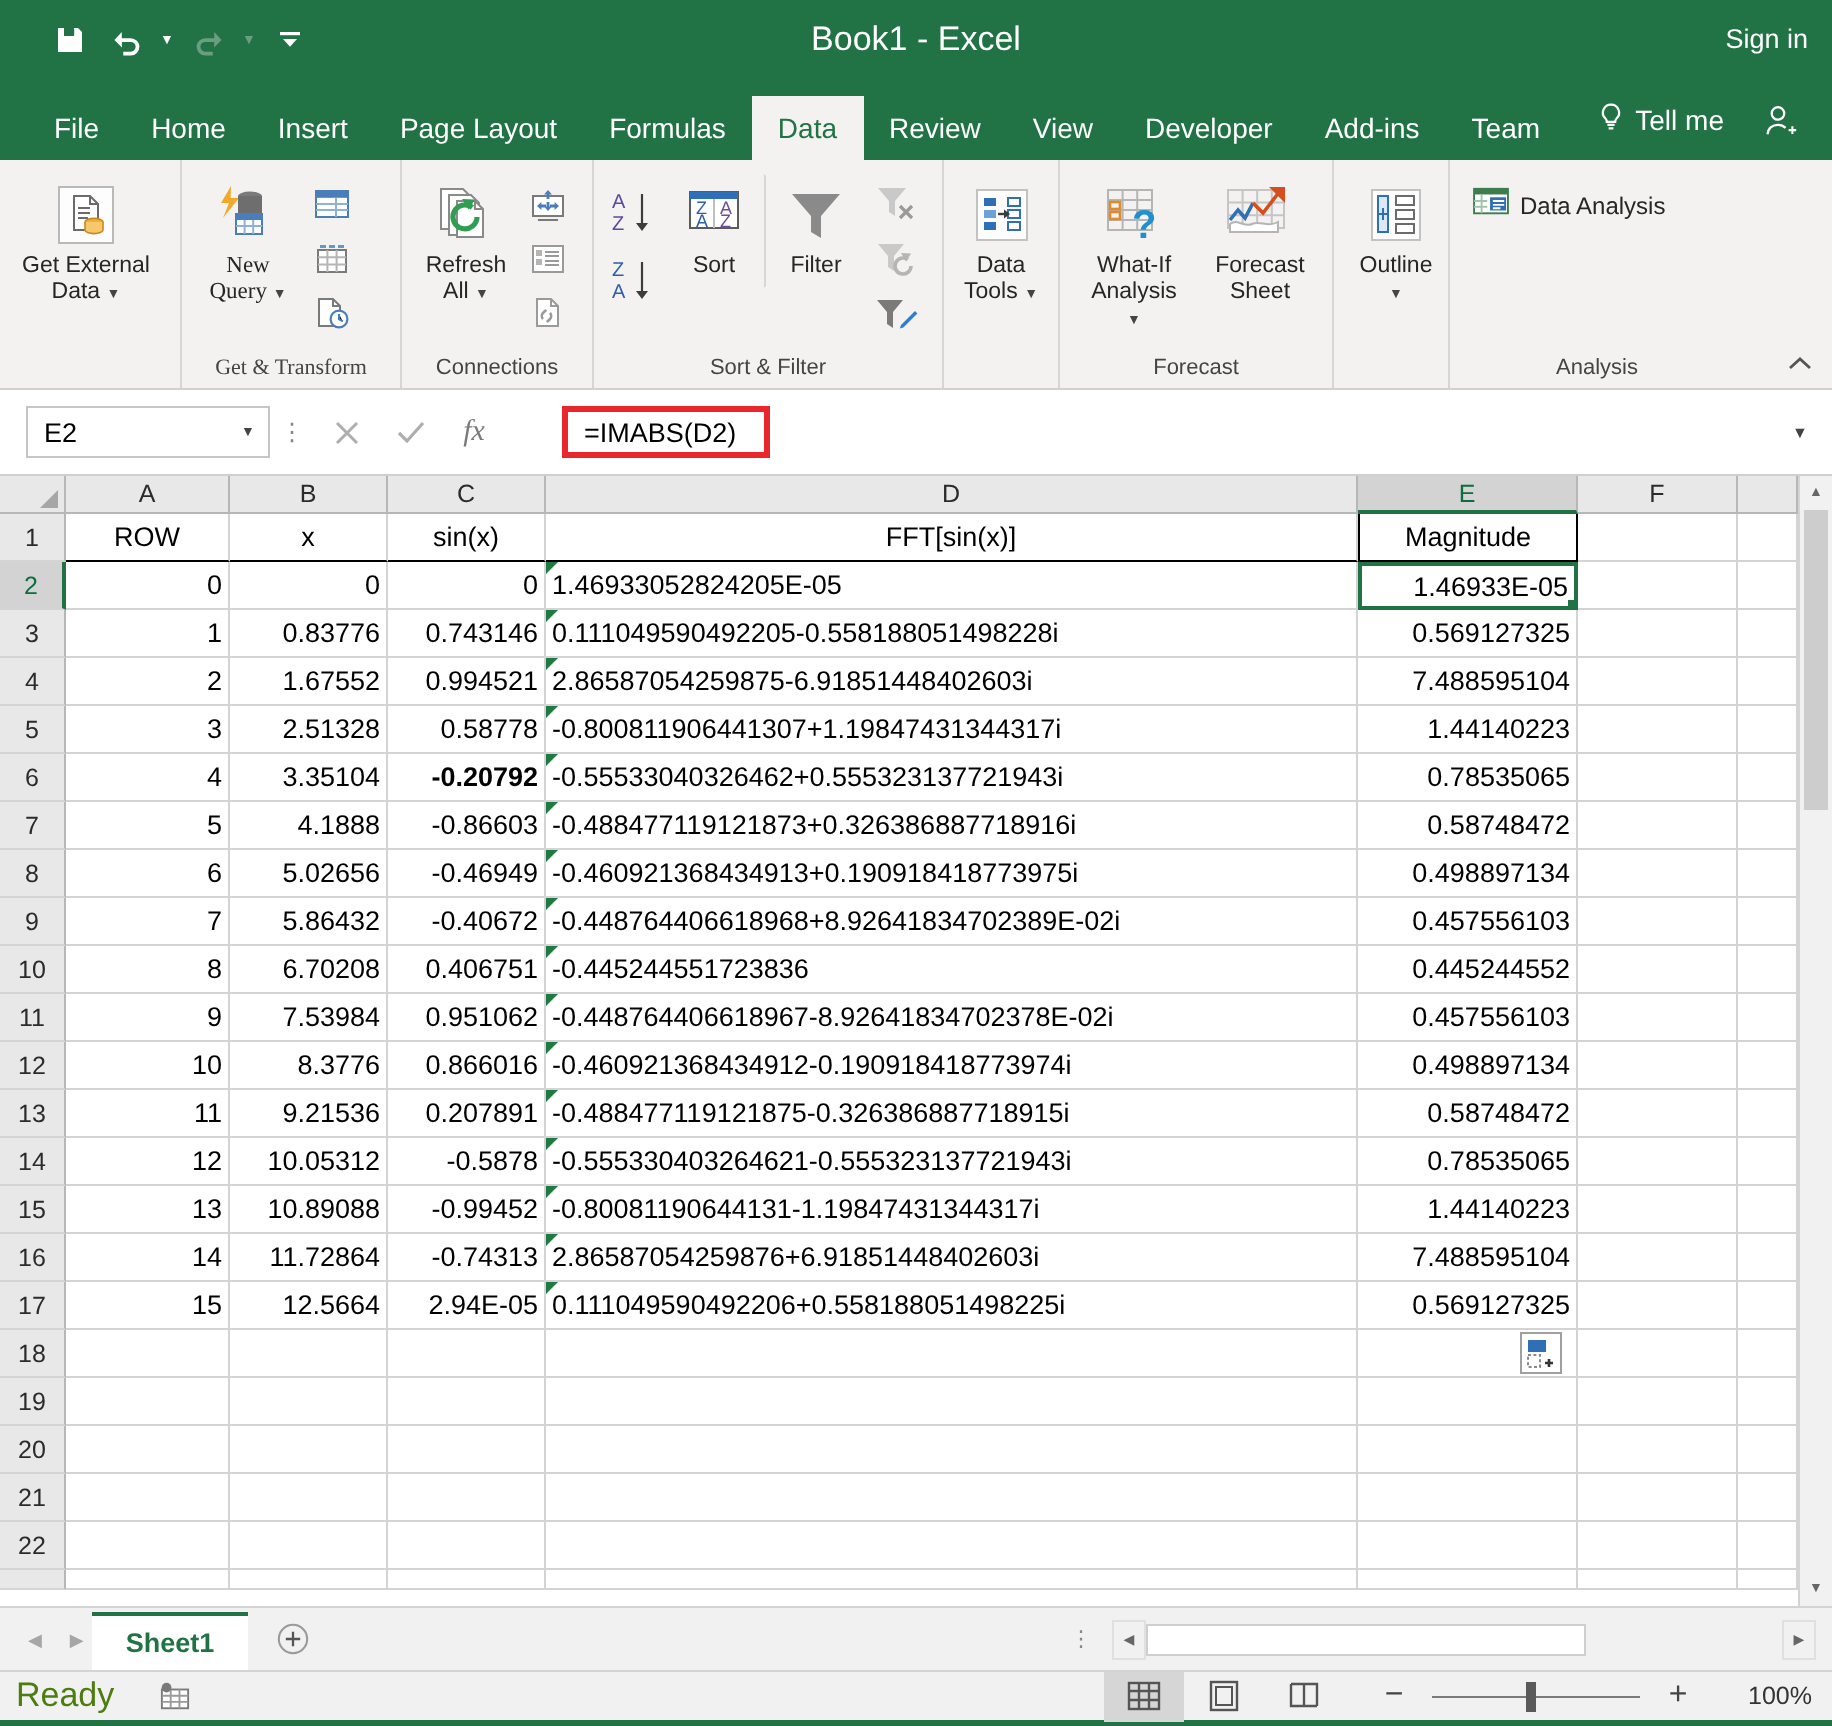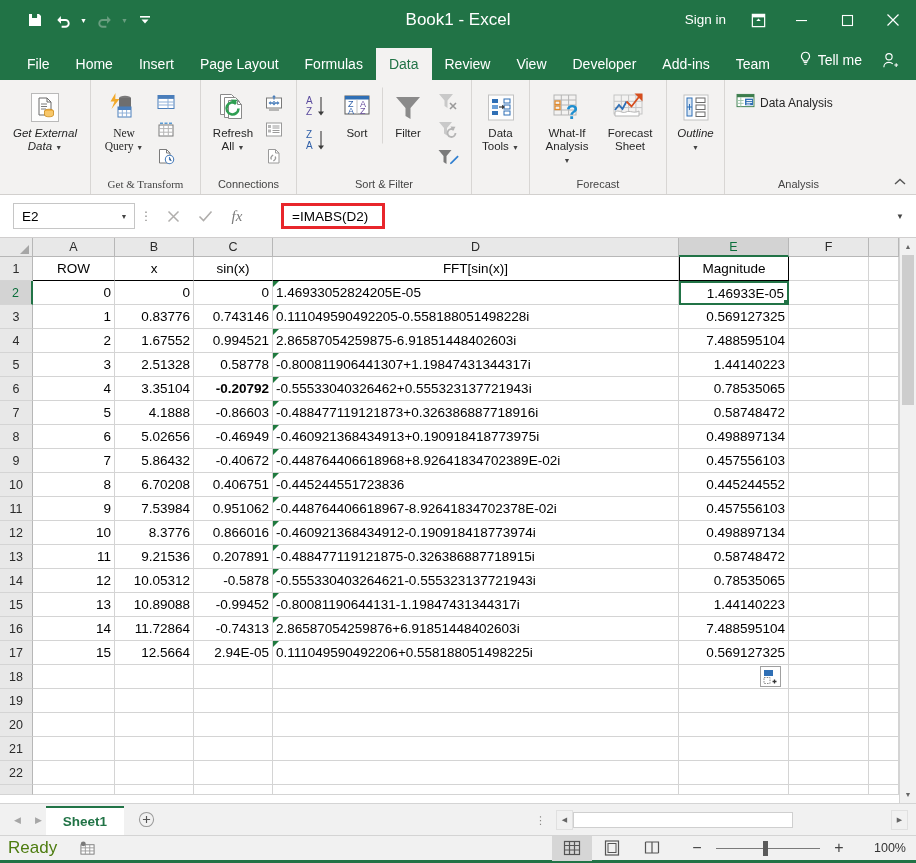--- a/index.html
+++ b/index.html
@@ -22,21 +22,21 @@
     width: 26px; height: 26px; display: flex; align-items: center; justify-content: center;
     color: #fff;
   }
   .qat-btn.dim { color: #6a9e80; }
   .qat-caret { width: 11px; height: 26px; display: flex; align-items: center; justify-content: center; font-size: 7px; color:#fff;}
   .qat-caret.dim { color: #6a9e80; }
   .title-text {
     position: absolute; left: 0; right: 0; text-align: center;
     font-size: 17px; color: #fff; pointer-events: none;
   }
-  .tb-right { margin-left: auto; display: flex; align-items: flex-start; height: 40px; }
+  .tb-right { margin-left: auto; display: flex; align-items: flex-start; height: 40px; flex-direction: column; }
   .signin { font-size: 13.5px; color: #fff; padding: 0 12px; line-height: 40px; }
   .ribopt { width: 40px; height: 40px; display: flex; align-items: center; justify-content: center; }
   .wbtn { width: 46px; height: 40px; display: flex; align-items: center; justify-content: center; }
 
   
   .tabsbar {
     height: 40px; background: #217346; display: flex; align-items: flex-end;
     position: relative; flex: none;
   }
   .tab {
@@ -293,21 +293,21 @@
             <path fill="none" stroke="#fff" stroke-width="1.2" d="M3 17c0-3 2.4-5 5.4-5 1.6 0 3 .6 4 1.6"></path>
             <path stroke="#fff" stroke-width="1.1" d="M14 14.8h4M16 12.8v4"></path>
           </svg>
       </div>
     </div>
   </div>
 
   <div class="ribbon">
 
     <div class="rgroup" style="width:90px;">
-      <div class="rgroup-body" style="justify-content:center;font-style:italic;">
+      <div class="rgroup-body" style="justify-content:flex-end;">
         <div class="bigbtn" style="min-width:84px;">
           <div class="ic">
             <svg width="34" height="32" viewBox="0 0 34 32">
               <rect x="3.5" y="1.5" width="27" height="28" fill="#fdfdfd" stroke="#b9b9b9"></rect>
               <path fill="#fff" stroke="#6b6b6b" stroke-width="1" d="M11 6h8l4 4v13h-12z"></path>
               <path fill="none" stroke="#6b6b6b" d="M19 6v4h4"></path>
               <path stroke="#6b6b6b" stroke-width=".9" d="M13 12h6M13 14.5h6M13 17h5"></path>
               <ellipse cx="21" cy="19" rx="4.5" ry="1.8" fill="#f0b040" stroke="#c98a1d" stroke-width=".8"></ellipse>
               <path fill="#f7c76a" stroke="#c98a1d" stroke-width=".8" d="M16.5 19v4c0 1 2 1.8 4.5 1.8s4.5-.8 4.5-1.8v-4"></path>
             </svg>
@@ -529,21 +529,21 @@
             </svg>
           </div>
           <div class="lbl"><span>Forecast
 Sheet</span></div>
         </div>
       </div>
       <div class="rgroup-label">Forecast</div>
     </div>
 
     <div class="rgroup" style="width:58px;">
-      <div class="rgroup-body" style="justify-content:center;font-style:italic;">
+      <div class="rgroup-body" style="justify-content:flex-start;">
         <div class="bigbtn" style="min-width:52px;">
           <div class="ic">
             <svg width="32" height="30" viewBox="0 0 32 30">
               <rect x="4" y="2" width="24" height="25" fill="#fdfdfd" stroke="#c2c2c2"></rect>
               <rect x="16" y="5" width="9" height="4.5" fill="#fff" stroke="#6b6b6b"></rect>
               <rect x="16" y="12" width="9" height="4.5" fill="#fff" stroke="#6b6b6b"></rect>
               <rect x="16" y="19" width="9" height="4.5" fill="#fff" stroke="#6b6b6b"></rect>
               <rect x="7" y="5" width="5" height="18" fill="#dbe8f5" stroke="#2f6fb5"></rect>
               <path stroke="#2f6fb5" d="M9.5 11v6M7 14h5"></path>
             </svg>

